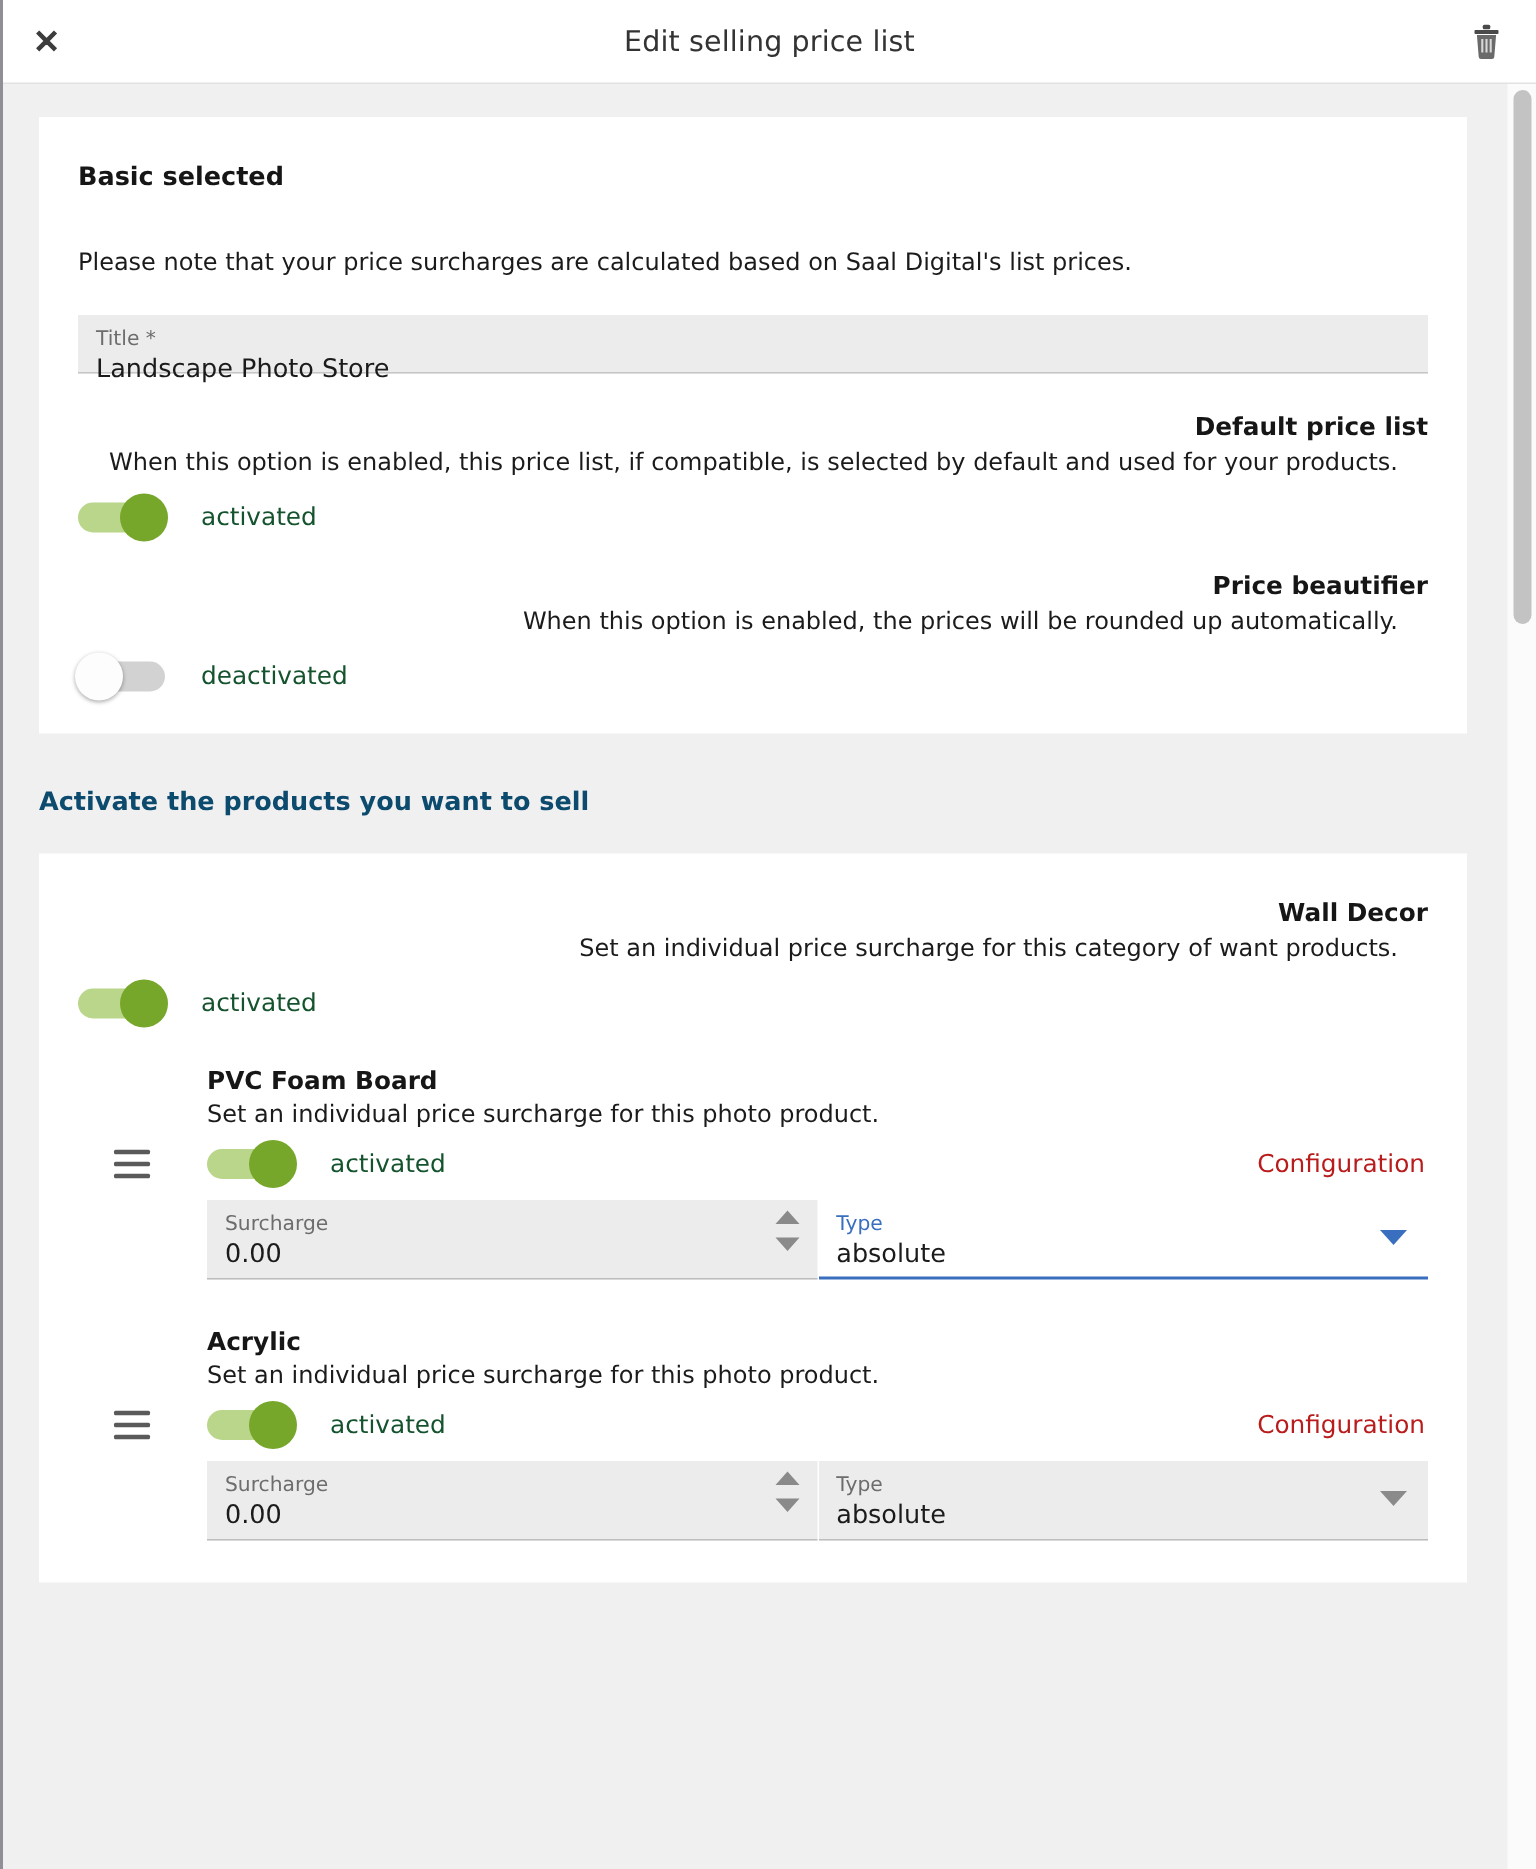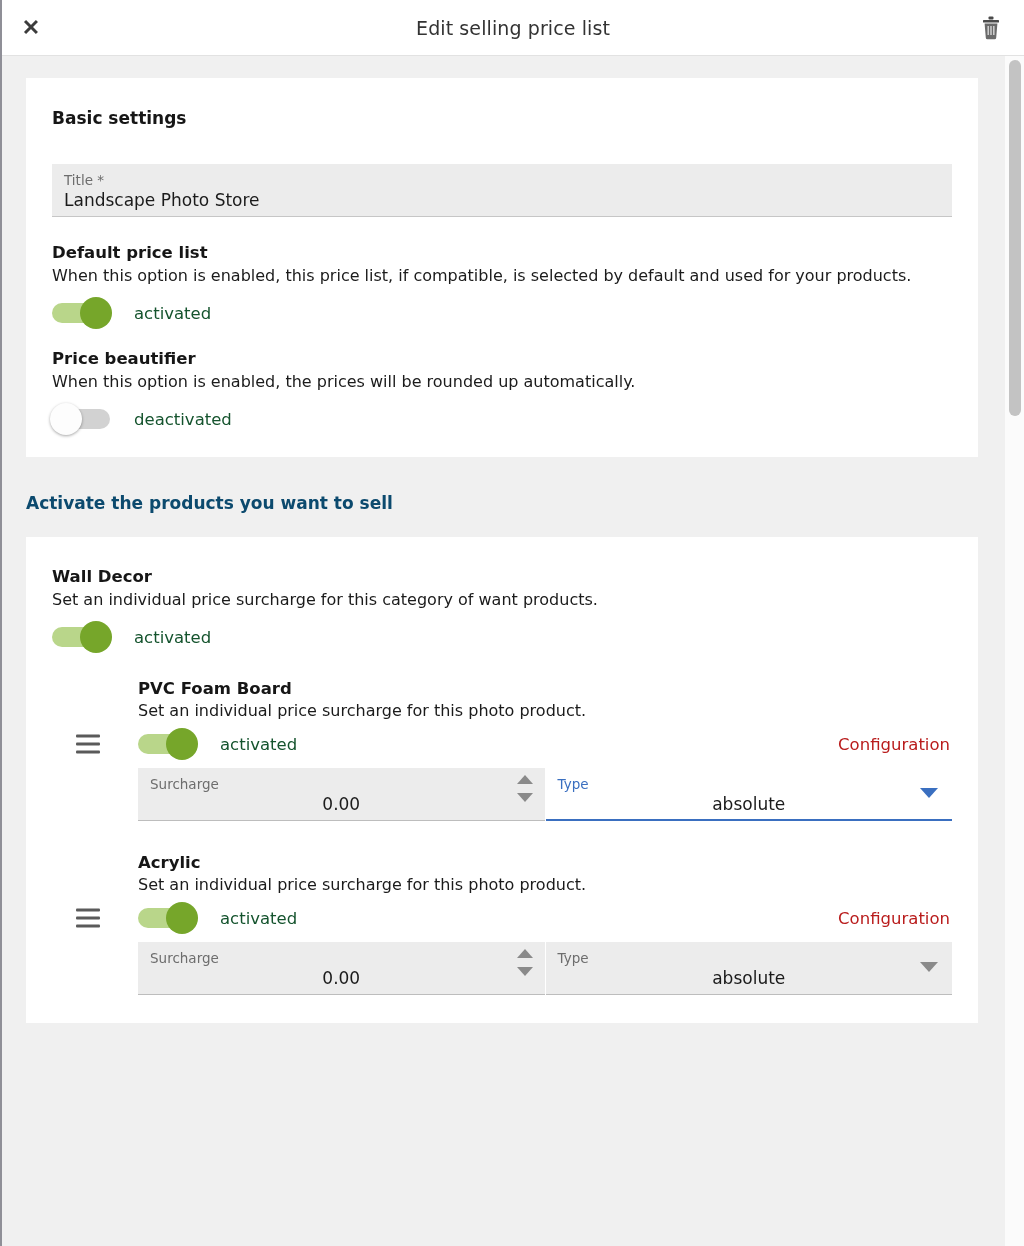--- a/index.html
+++ b/index.html
@@ -104,36 +104,36 @@
     color: #1b1b1b;
     margin-bottom: 24px;
     line-height: 1.35;
   }
 
   
   .field {
     background: #ececec;
     border-bottom: 1px solid #c6c6c6;
     padding: 8px 12px 6px 12px;
-    height: 53px;
+    height: 39px;
   }
   .field-label {
     font-size: 13.5px;
     color: #6d6d6d;
     line-height: 1.2;
     margin-bottom: 2px;
   }
   .field-value {
     font-size: 17px;
     color: #1b1b1b;
     line-height: 1.25;
   }
 
   
-  .opt { margin-top: 26px; }
+  .opt { margin-top: 26px; text-align: right; }
   .opt-title {
     font-size: 16.5px;
     font-weight: 700;
     color: #161616;
     margin-bottom: 3px;
   }
   .opt-desc {
     font-size: 16px;
     color: #1b1b1b;
     line-height: 1.38;
@@ -246,21 +246,20 @@
   .spin-label, .select-label {
     font-size: 13.5px;
     line-height: 1.2;
     margin-bottom: 2px;
   }
   .spin-label { color: #6d6d6d; }
   .spin-value, .select-value {
     font-size: 17px;
     color: #1b1b1b;
     line-height: 1.25;
-    text-align: center;
   }
   .spinner {
     position: absolute;
     right: 12px; top: 7px;
     display: flex; flex-direction: column; gap: 9px;
     cursor: pointer;
   }
   .tri-up, .tri-down {
     width: 0; height: 0;
     border-left: 8px solid transparent;
@@ -311,22 +310,23 @@
         <rect x="9.3" y="10" width="1.4" height="9" fill="#d8d8d8"></rect>
         <rect x="12.1" y="10" width="1.4" height="9" fill="#d8d8d8"></rect>
       </svg>
     </button>
   </div>
 
   <div class="scrollarea">
 
     <div class="card first">
 
-      <div class="section-title">Basic settings</div>
-
+      <div class="section-title">Basic selected</div>
+
+      <div class="intro">Please note that your price surcharges are calculated based on Saal Digital's list prices.</div>
 
       <div class="field">
         <div class="field-label">Title *</div>
         <div class="field-value">Landscape Photo Store</div>
       </div>
 
       <div class="opt">
         <div class="opt-title">Default price list</div>
         <div class="opt-desc">When this option is enabled, this price list, if compatible, is selected by default and used for your products.</div>
         <div class="toggle-row">

